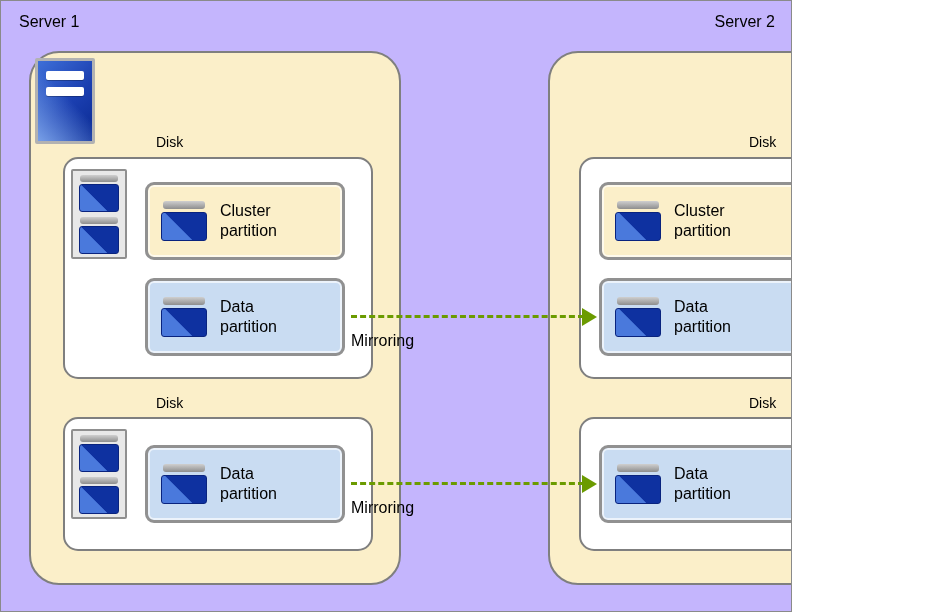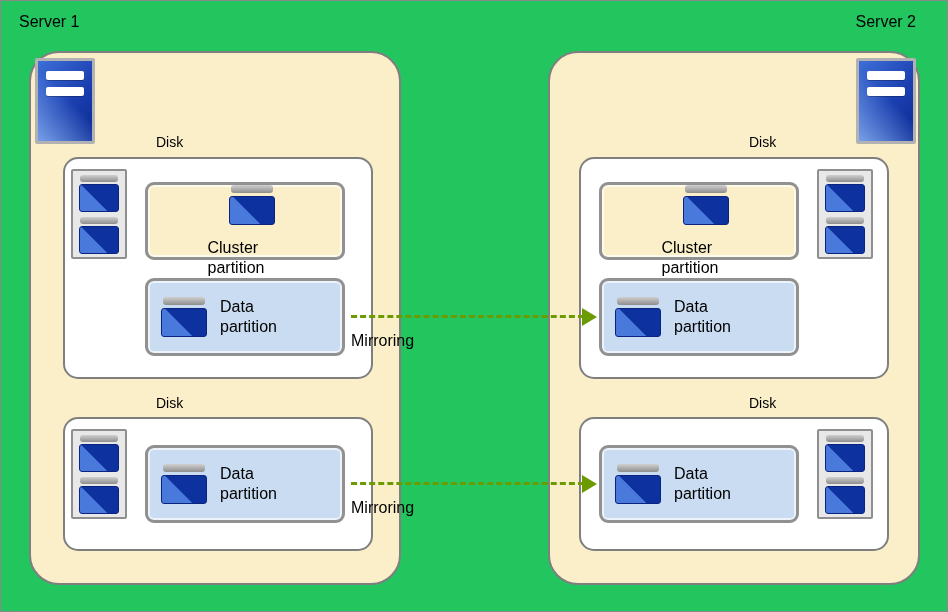--- a/index.html
+++ b/index.html
@@ -1,22 +1,22 @@
 <!DOCTYPE html>
 <html style="--server_fill: #FBEFC9; --cluster_fill: #FBEFC9; --data_fill: #C9DCF2; --box_border: #7F7F7F; --partition_border: #919191; --arrow_green: #6B9B00; --disk_dark_blue: #0E31A0; --disk_light_blue: #4A79DC; --icon_gray: #8E8E8E;"><head>
 <meta charset="utf-8">
 <style>
   html, body { margin: 0; padding: 0; background: #fff; }
   body { font-family: "Liberation Sans", sans-serif; color: #000; }
 
   .canvas {
     position: relative;
-    width: 948px;
+    width: 792px;
     height: 612px;
-    background: #22c55e;
+    background: #c4b5fd;
     border: 1px solid #8a8a8a;
     box-sizing: border-box;
     overflow: hidden;
   }
 
   .txt { position: absolute; font-size: 16px; white-space: nowrap; }
 
   .srv-name { font-size: 16px; }
 
   .server-box {
@@ -100,21 +100,21 @@
     height: 78px;
     box-sizing: border-box;
     border: 3px solid var(--partition_border, #919191);
     border-radius: 9px;
     box-shadow: inset 0 0 0 2px rgba(255,255,255,0.65);
     display: flex;
     align-items: center;
     gap: 13px;
     padding-left: 13px;
   }
-  .partition.cluster { background: var(--cluster_fill, #FBEFC9); flex-direction: column; }
+  .partition.cluster { background: var(--cluster_fill, #FBEFC9); }
   .partition.data    { background: var(--data_fill, #C9DCF2); }
   .partition .ptext {
     font-size: 16px;
     line-height: 1.25;
     width: 88px;
     white-space: normal;
   }
 
   
   .arrow { position: absolute; height: 18px; }
@@ -132,21 +132,21 @@
     border-bottom: 9px solid transparent;
   }
   .mir-label { font-size: 16px; }
 </style>
 </head>
 <body>
 
 <div class="canvas">
 
   <div class="txt srv-name" style="left:18px;top:12px">Server 1</div>
-  <div class="txt srv-name" style="right:31px;top:12px">Server 2</div>
+  <div class="txt srv-name" style="right:16px;top:12px">Server 2</div>
 
   <div class="server-box" style="left:28px;top:50px"></div>
   <div class="server-box" style="left:547px;top:50px"></div>
 
   <div class="server-icon" style="left:34px;top:57px">
     <span class="bar" style="top:10px"></span>
     <span class="bar" style="top:26px"></span>
   </div>
   <div class="server-icon" style="left:855px;top:57px">
     <span class="bar" style="top:10px"></span>

